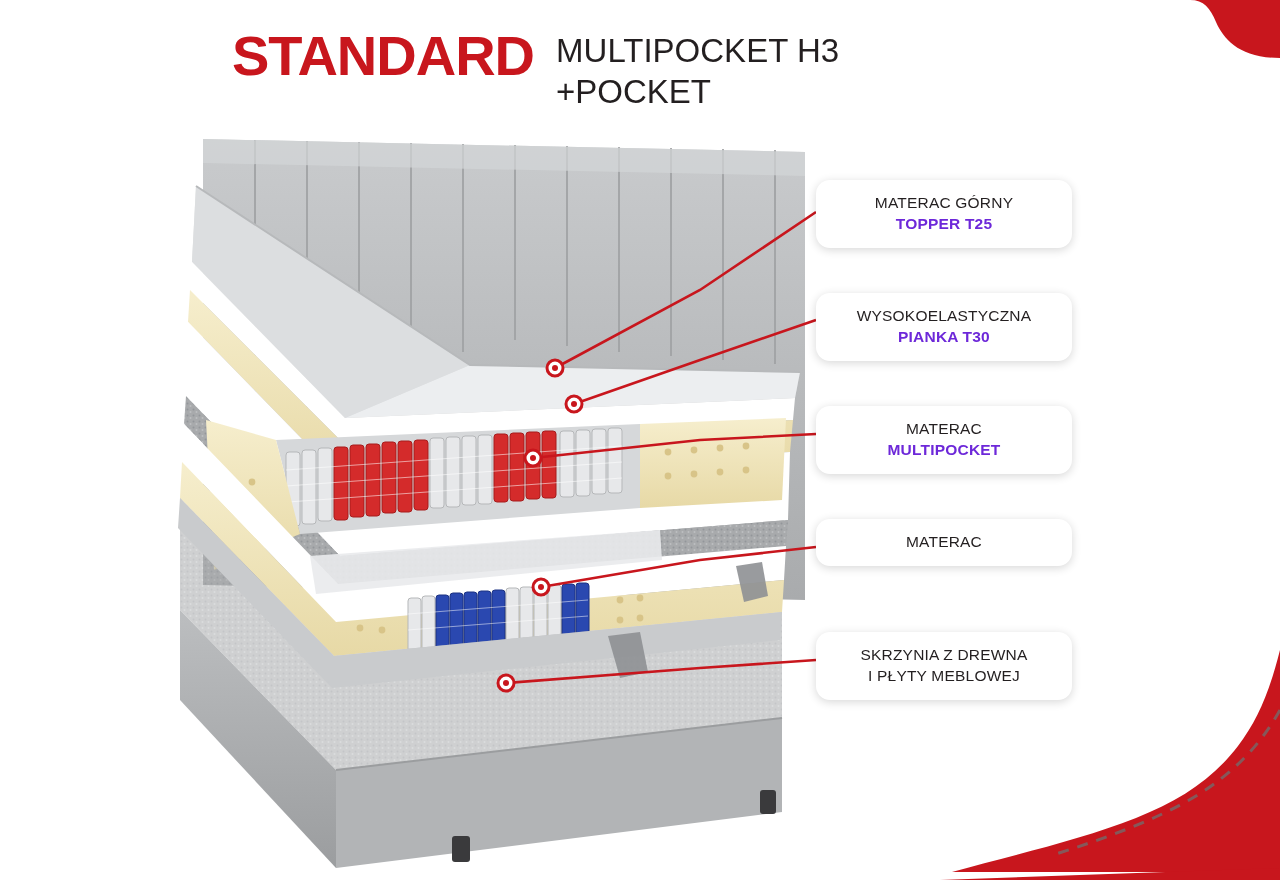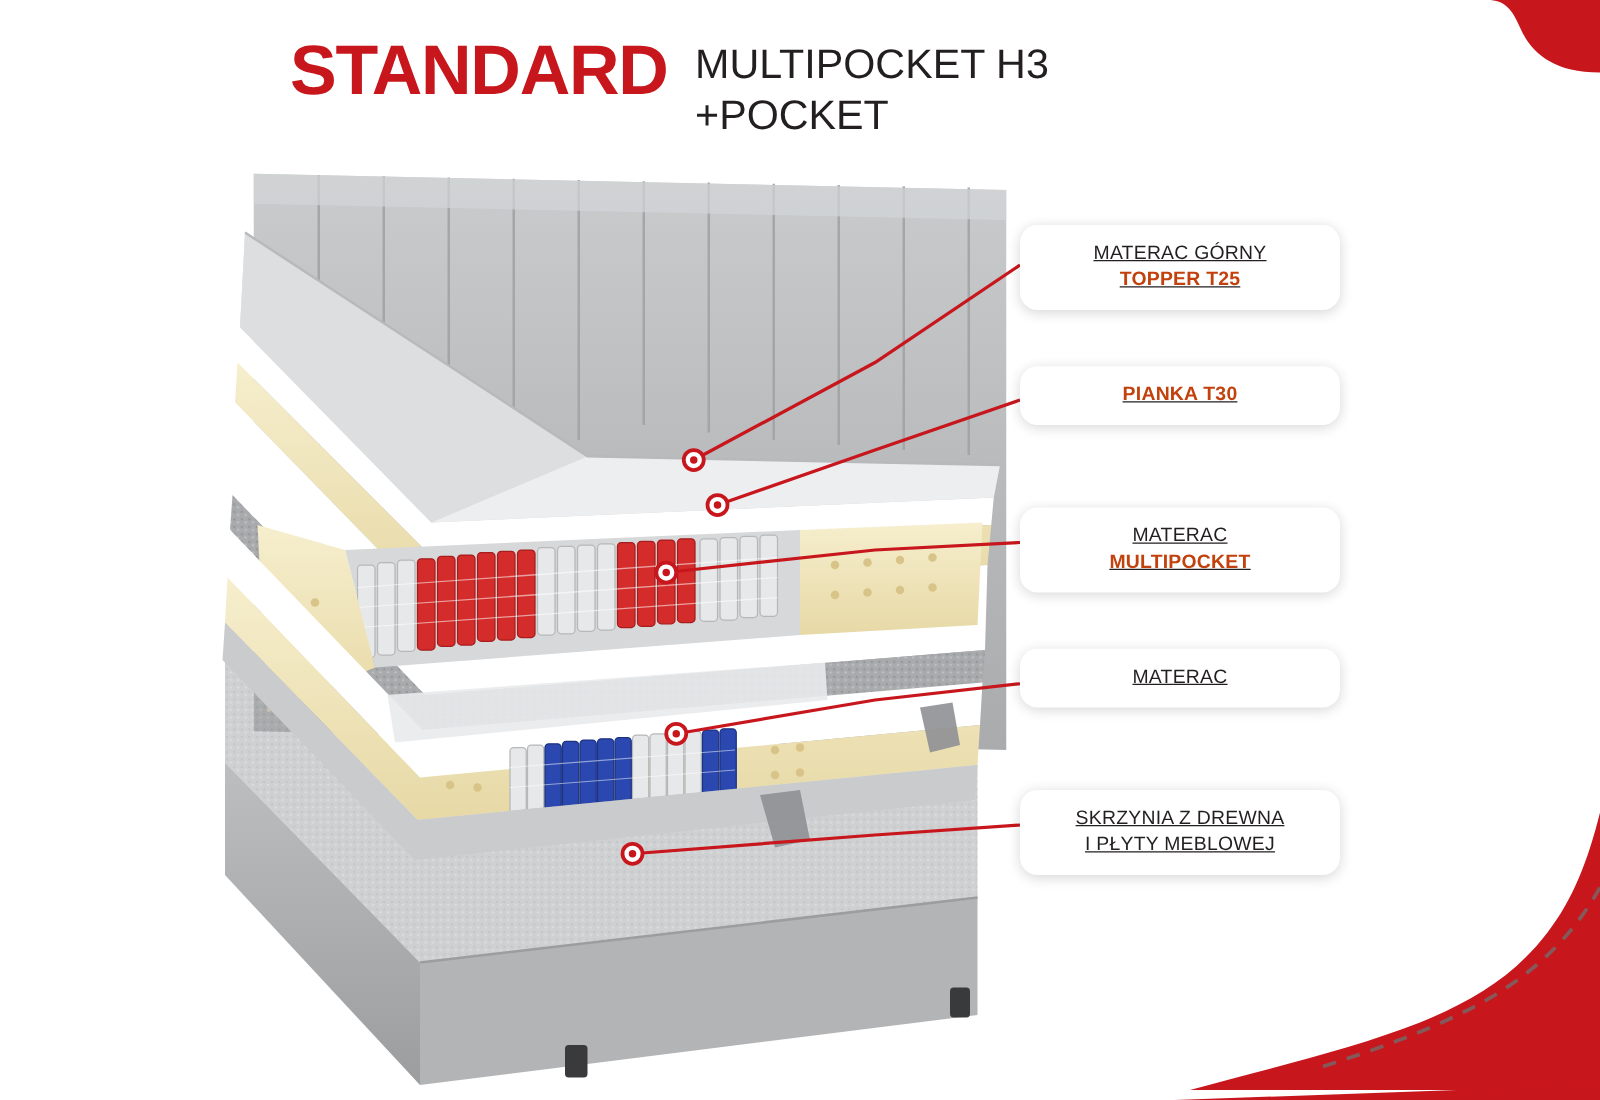--- a/index.html
+++ b/index.html
@@ -33,23 +33,22 @@
   }
 
   
   .card{
     position:absolute;left:816px;width:236px;
     background:#ffffff;border-radius:14px;
     box-shadow:0 2px 10px rgba(0,0,0,.16);
     padding:13px 10px;text-align:center;
     font-size:15.5px;line-height:1.35;color:#231f20;
     letter-spacing:.2px;
-    text-decoration:underline;
-  }
-  .card .hl{color:#c2410c;font-weight:bold;display:block;}
+  }
+  .card .hl{color:#6d28d9;font-weight:bold;display:block;}
   .card .ln{display:block;}
 
   
   .leaders{position:absolute;inset:0;}
 
   
   .bed{position:absolute;left:0;top:0;}
 </style>
 </head>
 <body>
@@ -290,20 +289,21 @@
       <circle cx="506" cy="683" r="3" fill="#c8161d"></circle>
     </g>
   </svg>
 
   <div class="card" style="top:180px">
     <span class="ln">MATERAC GÓRNY</span>
     <span class="hl">TOPPER T25</span>
   </div>
 
   <div class="card" style="top:293px">
+    <span class="ln">WYSOKOELASTYCZNA</span>
     <span class="hl">PIANKA T30</span>
   </div>
 
   <div class="card" style="top:406px">
     <span class="ln">MATERAC</span>
     <span class="hl">MULTIPOCKET</span>
   </div>
 
   <div class="card" style="top:519px">
     <span class="ln">MATERAC</span>

